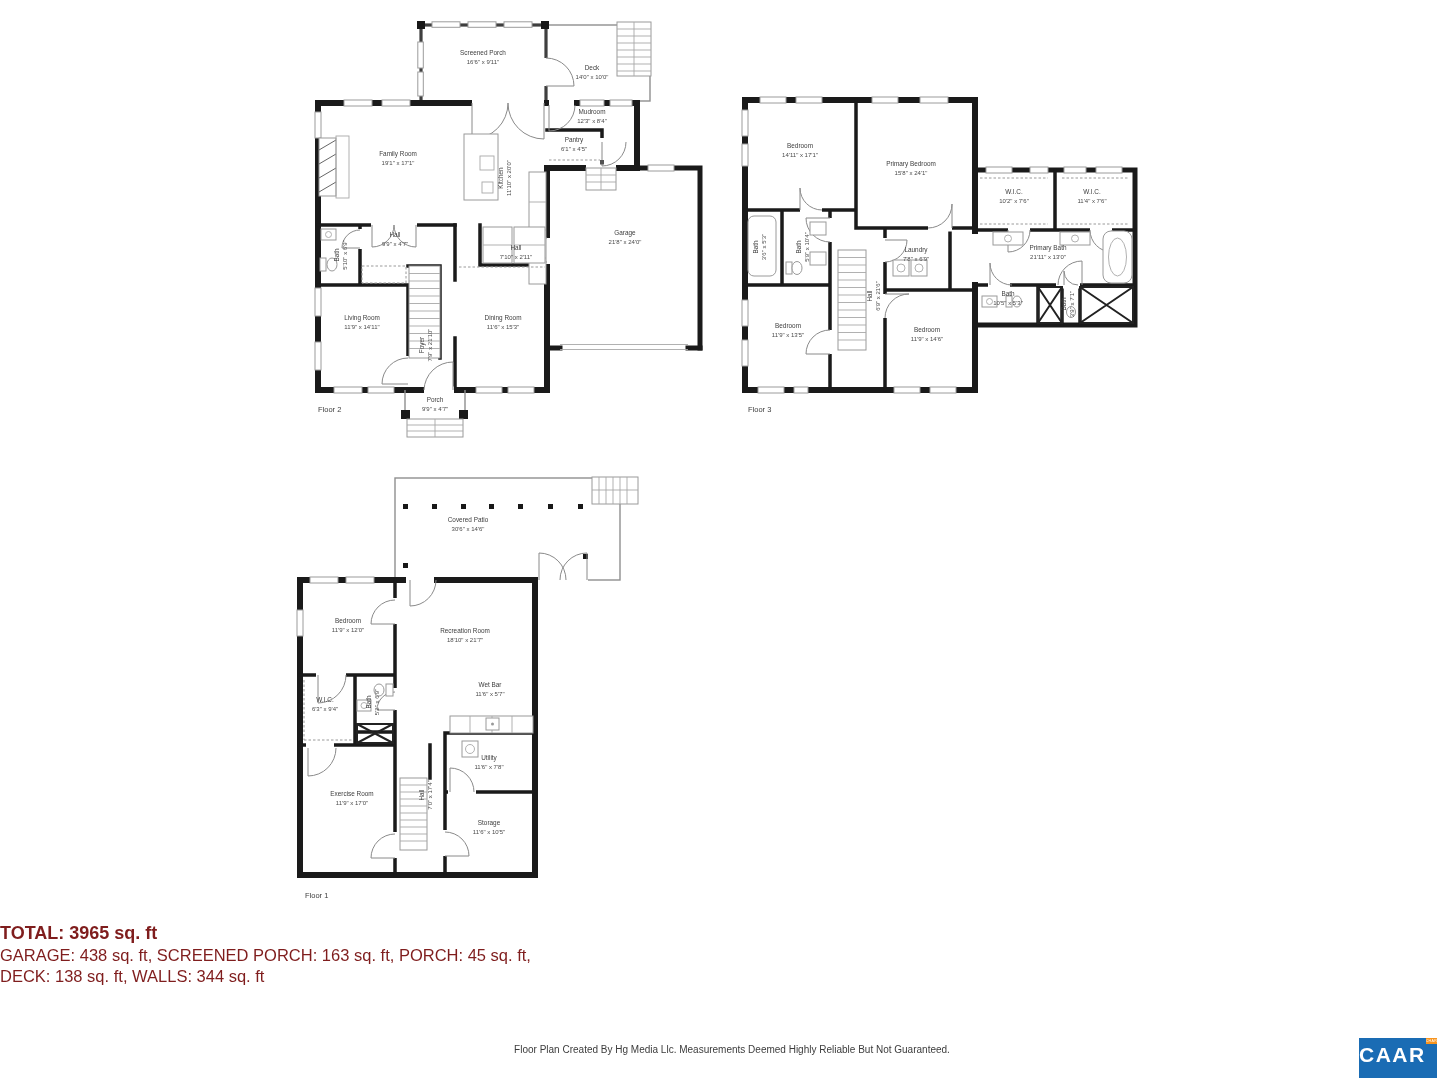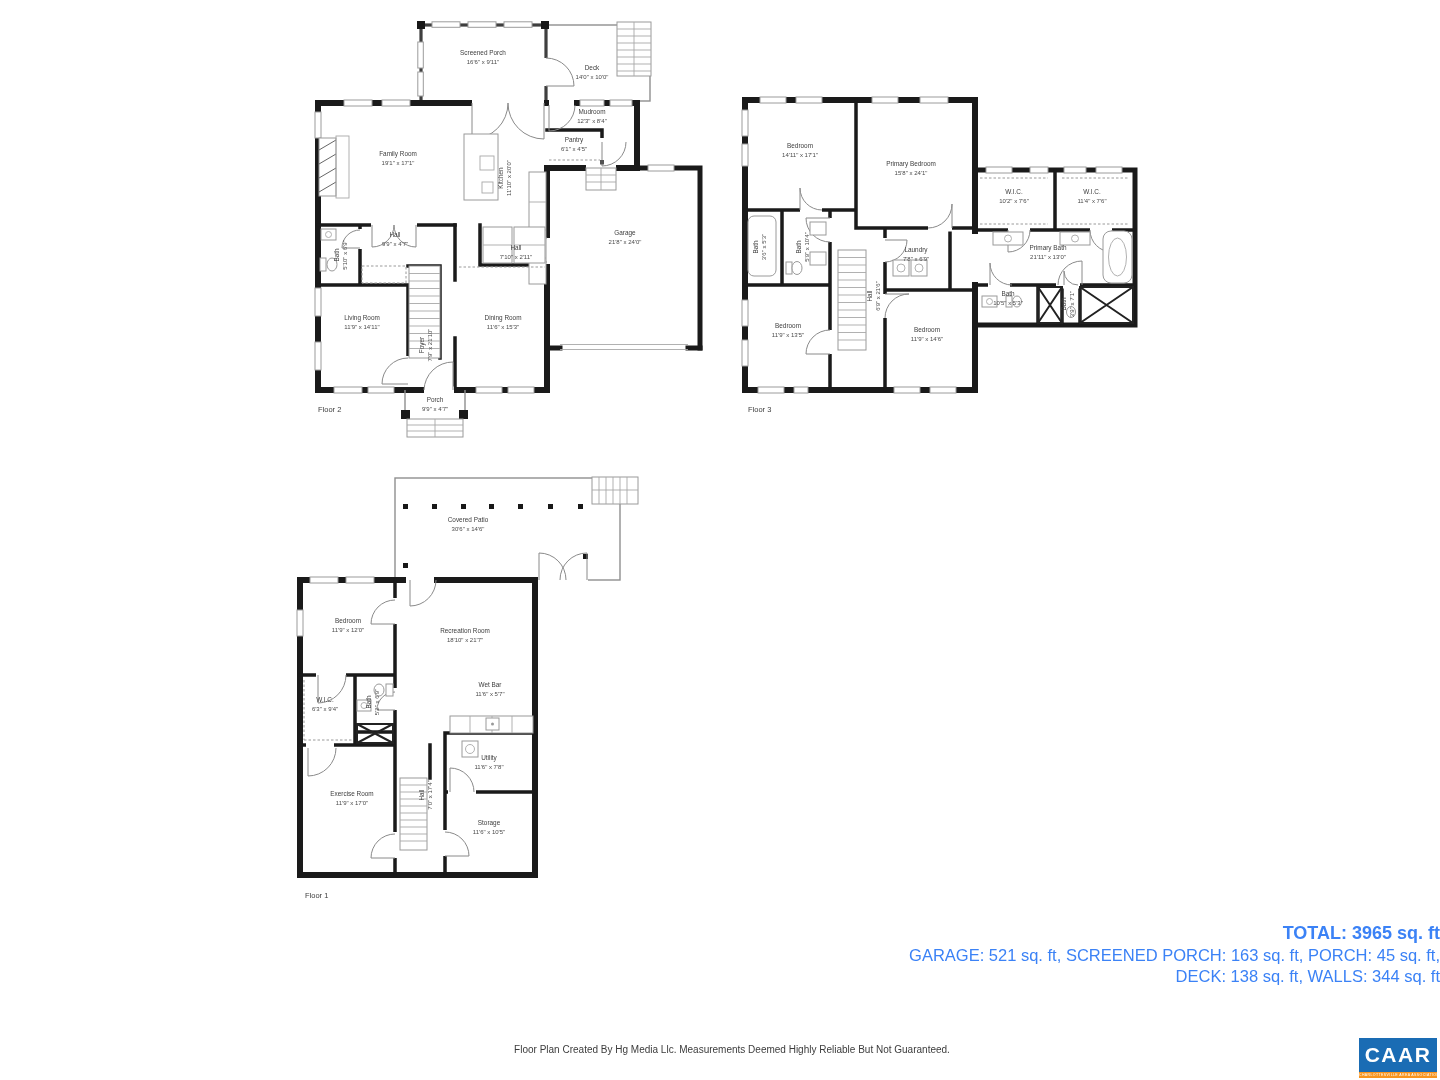--- a/index.html
+++ b/index.html
@@ -19,28 +19,28 @@
   .fix{fill:#fff;stroke:#9a9a9a;stroke-width:1;}
   .fixd{fill:none;stroke:#9a9a9a;stroke-width:1;stroke-dasharray:2.5 2;}
   .stair{fill:#fff;stroke:#9a9a9a;stroke-width:1;}
   .xbox{fill:none;stroke:#222;stroke-width:2;}
   .hatch{stroke:#666;stroke-width:1;fill:none;}
   .post{fill:#181818;stroke:none;}
   text.rn{font-size:6.4px;fill:#3d3d3d;text-anchor:middle;}
   text.rd{font-size:6px;fill:#4a4a4a;text-anchor:middle;}
   text.fl{font-size:7.5px;fill:#3d3d3d;text-anchor:start;}
   
-  .summary{position:absolute;top:922px;left:0;width:100%;text-align:right;color:#3b82f6;}
+  .summary{position:absolute;top:922px;left:0;width:100%;text-align:left;color:#7f1d1d;}
   .summary .total{font-size:18px;font-weight:700;line-height:23px;}
   .summary .line{font-size:16.5px;font-weight:400;line-height:21px;}
   .credit{position:absolute;top:1044px;left:12px;width:100%;text-align:center;
           font-size:10px;font-weight:400;color:#3c3c3c;}
   
   .logo{position:absolute;left:1359px;top:1038px;width:78px;height:40px;background:#1a6cb4;
-        display:flex;flex-direction:column;}
+        display:flex;flex-direction:row;}
   .logo .word{flex:1;color:#ffffff;font-weight:700;font-size:21px;letter-spacing:1.5px;
         text-align:center;line-height:33px;}
   .logo .strip{height:6px;background:#f7941e;color:#fff;font-size:3.5px;line-height:6px;
         text-align:center;letter-spacing:0.4px;text-transform:uppercase;white-space:nowrap;overflow:hidden;}
 </style>
 </head>
 <body>
 
 <svg class="plan" style="left:300px;top:10px" width="410" height="435" viewBox="300 10 410 435">
 
@@ -413,21 +413,21 @@
     <text class="rn" x="424" y="795" transform="rotate(-90 424 795)">Hall</text>
     <text class="rd" x="432" y="795" transform="rotate(-90 432 795)">7'0" x 17'4"</text>
     <text class="rn" x="489" y="825">Storage</text>
     <text class="rd" x="489" y="833.5">11'6" x 10'5"</text>
     <text class="fl" x="305" y="898">Floor 1</text>
   </g>
 </svg>
 
 <div class="summary">
   <div class="total">TOTAL: 3965 sq. ft</div>
-  <div class="line">GARAGE: 521 sq. ft, SCREENED PORCH: 163 sq. ft, PORCH: 45 sq. ft,</div>
+  <div class="line">GARAGE: 438 sq. ft, SCREENED PORCH: 163 sq. ft, PORCH: 45 sq. ft,</div>
   <div class="line">DECK: 138 sq. ft, WALLS: 344 sq. ft</div>
 </div>
 
 <div class="credit">Floor Plan Created By Hg Media Llc. Measurements Deemed Highly Reliable But Not Guaranteed.</div>
 
 <div class="logo">
   <div class="word">CAAR</div>
   <div class="strip">CHARLOTTESVILLE AREA ASSOCIATION OF REALTORS</div>
 </div>
 

